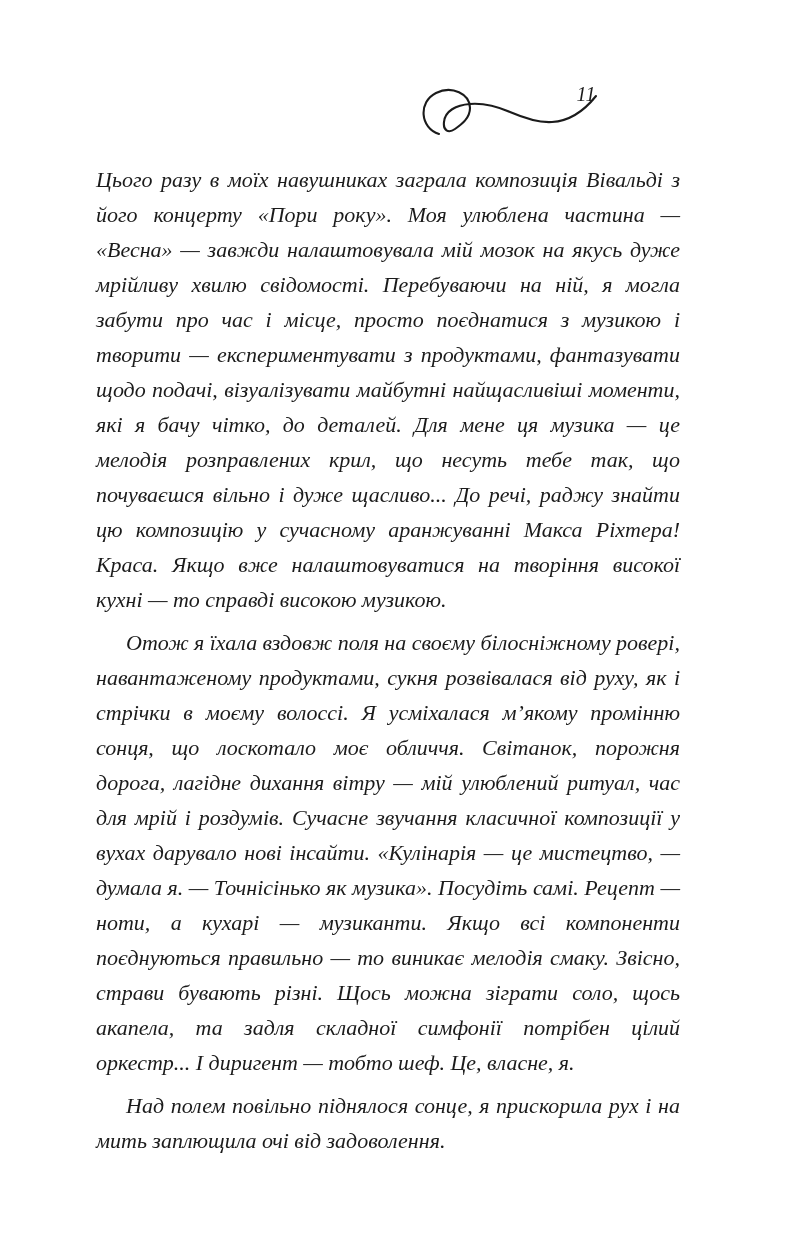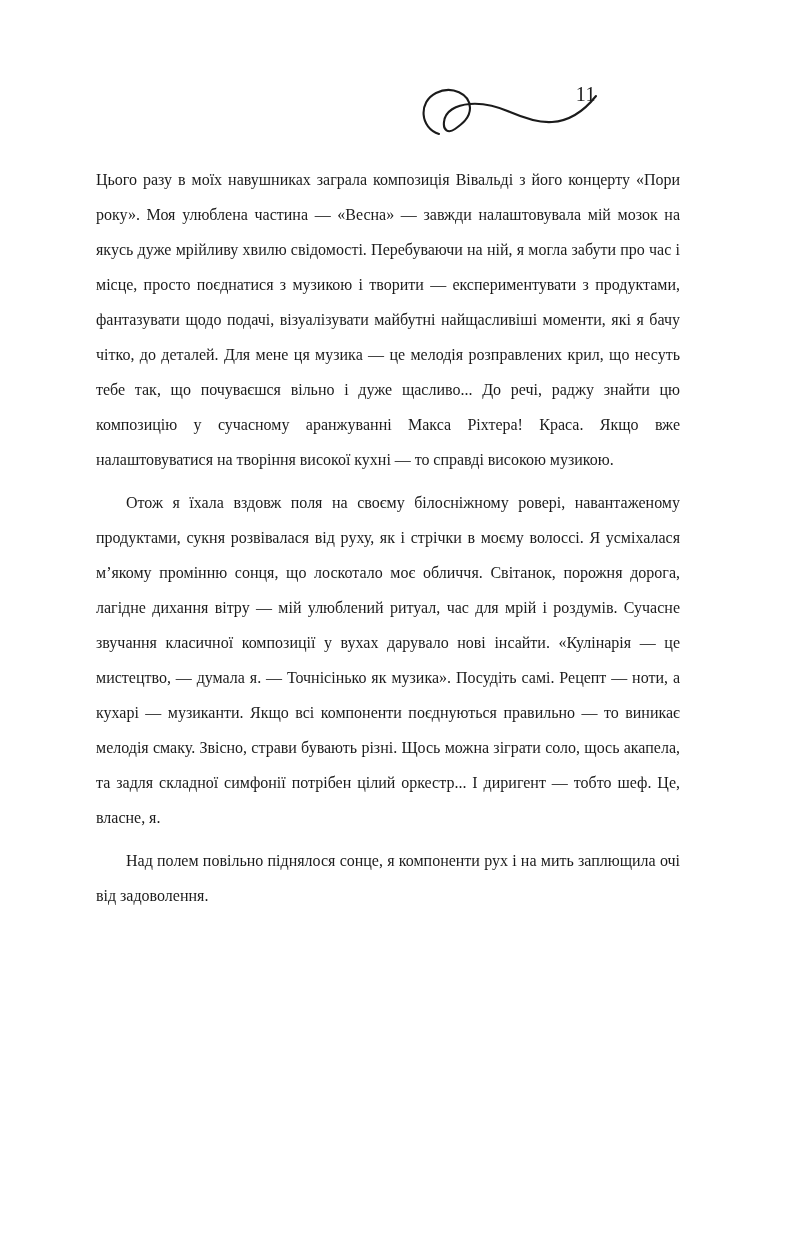--- a/index.html
+++ b/index.html
@@ -16,20 +16,21 @@
     overflow: hidden;
     position: relative;
     -webkit-font-smoothing: antialiased;
   }
 
   .page {
     position: relative;
     width: 708px;
     height: 1255px;
     box-sizing: border-box;
+    font-style: italic;
   }
 
   
   .page-header {
     position: absolute;
     left: 96px;
     right: 96px;
     top: 74px;
     height: 72px;
   }
@@ -65,21 +66,21 @@
   
   .text-block {
     position: absolute;
     left: 96px;
     top: 162px;
     width: 584px;
   }
 
   .para {
     margin: 0;
-    font-size: 16px;
+    font-size: 22px;
     line-height: 35px;
     text-align: justify;
     text-justify: inter-word;
     color: #1b1b1b;
     hyphens: manual;
     word-spacing: -0.1px;
   }
 
   .para.indent {
     text-indent: 30px;
@@ -110,17 +111,17 @@
       <span class="folio">11</span>
     </div>
   </div>
 
   <div class="text-block">
 
     <p class="para">Цього разу в моїх навушниках заграла композиція Вівальді з його концерту «Пори року». Моя улюблена частина — «Весна» — завжди налаштовувала мій мозок на якусь дуже мрійливу хвилю свідомості. Перебуваючи на ній, я могла забути про час і місце, просто поєднатися з музикою і творити — експериментувати з продуктами, фантазувати щодо подачі, візуалізувати майбутні найщасливіші моменти, які я бачу чітко, до деталей. Для мене ця музика — це мелодія розправлених крил, що несуть тебе так, що почуваєшся вільно і дуже щасливо... До речі, раджу знайти цю композицію у сучасному аранжуванні Макса Ріхтера! Краса. Якщо вже налаштовуватися на творіння високої кухні — то справді високою музикою.</p>
 
     <p class="para indent">Отож я їхала вздовж поля на своєму білосніжному ровері, навантаженому продуктами, сукня розвівалася від руху, як і стрічки в моєму волоссі. Я усміхалася м’якому промінню сонця, що лоскотало моє обличчя. Світанок, порожня дорога, лагідне дихання вітру — мій улюблений ритуал, час для мрій і роздумів. Сучасне звучання класичної композиції у вухах дарувало нові інсайти. «Кулінарія — це мистецтво, — думала я. — Точнісінько як музика». Посудіть самі. Рецепт — ноти, а кухарі — музиканти. Якщо всі компоненти поєднуються правильно — то виникає мелодія смаку. Звісно, страви бувають різні. Щось можна зіграти соло, щось акапела, та задля складної симфонії потрібен цілий оркестр... І диригент — тобто шеф. Це, власне, я.</p>
 
-    <p class="para indent">Над полем повільно піднялося сонце, я компоненти рух і на мить заплющила очі від задоволення.</p>
+    <p class="para indent">Над полем повільно піднялося сонце, я прискорила рух і на мить заплющила очі від задоволення.</p>
 
   </div>
 
 </div>
 
 </body></html>

